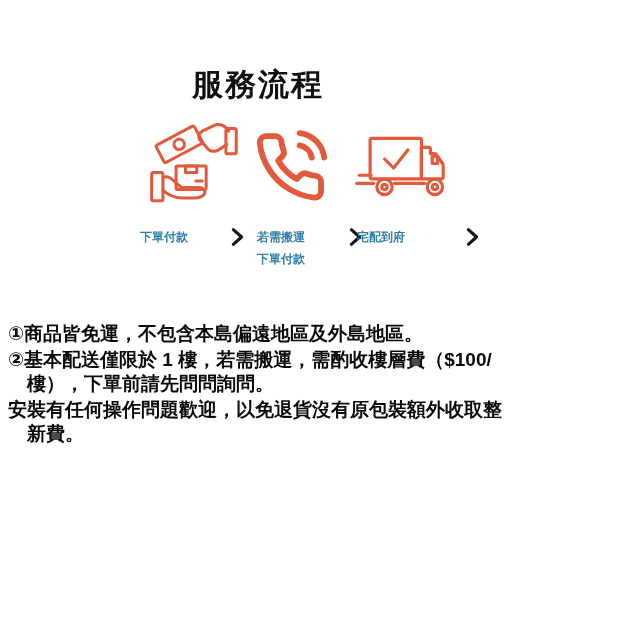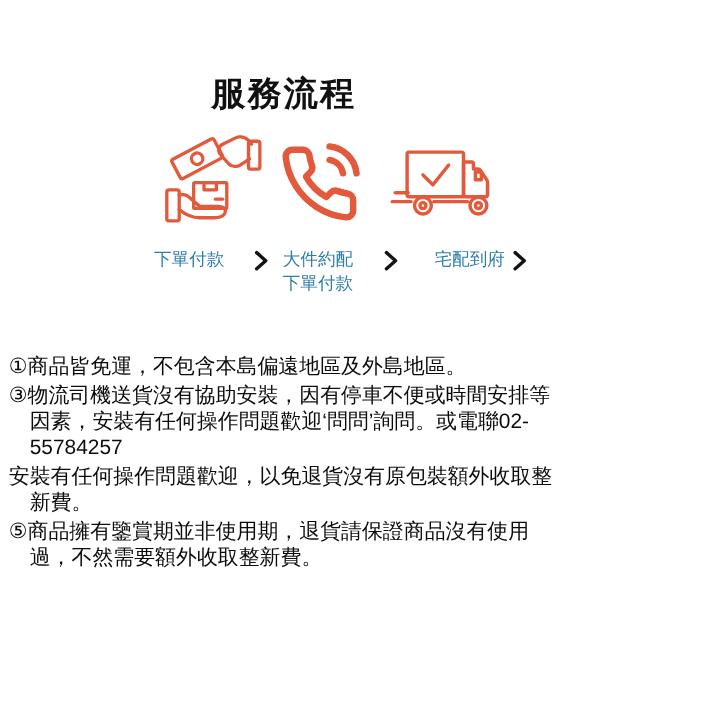--- a/index.html
+++ b/index.html
@@ -12,34 +12,34 @@
     padding-top:64px; text-align:center;
     font-size:31px; font-weight:700; color:#111; letter-spacing:2px;
   }
   .flow { position:relative; height:180px; margin-top:8px; }
   .icon { position:absolute; }
   .icon svg { display:block; width:100%; height:100%; }
   .icon-payment { left:146px; top:4px;  width:94px;  height:96px; }
   .icon-phone   { left:252px; top:16px; width:78px;  height:74px; }
   .icon-truck   { left:354px; top:18px; width:106px; height:72px; }
   .step {
-    position:absolute; font-size:16px; font-weight:400;
+    position:absolute; font-size:12px; font-weight:700;
     color:#2E7EA6; line-height:22px; white-space:nowrap;
   }
   .step-1 { left:140px; top:112px; }
   .step-2 { left:257px; top:112px; }
-  .step-3 { left:395px; top:112px; }
+  .step-3 { left:357px; top:112px; }
   .arrow { position:absolute; width:22px; height:22px; }
   .arrow svg { display:block; width:100%; height:100%; }
   .arrow-1 { left:226px; top:112px; }
   .arrow-2 { left:344px; top:112px; }
   .arrow-3 { left:461px; top:112px; }
   .notes {
     margin:28px 8px 0 8px; font-size:19px; line-height:24px;
-    font-weight:400; color:#0b0b0b;
+    font-weight:700; color:#0b0b0b;
   }
   .note { padding-left:19px; text-indent:-19px; margin-bottom:2px; }
 </style>
 </head>
 <body>
 
 <div class="page">
 
   <div class="title">服務流程</div>
 
@@ -89,21 +89,21 @@
       <span>下單付款</span>
     </div>
 
     <div class="arrow arrow-1">
       <svg viewBox="0 0 24 24" fill="none" stroke="#141414" stroke-width="3.4" stroke-linecap="round" stroke-linejoin="round">
           <polyline points="8 4 17 12 8 20"></polyline>
         </svg>
     </div>
 
     <div class="step step-2">
-      <div>大件約配</div>
+      <div>若需搬運</div>
       <div>下單付款</div>
     </div>
 
     <div class="arrow arrow-2">
       <svg viewBox="0 0 24 24" fill="none" stroke="#141414" stroke-width="3.4" stroke-linecap="round" stroke-linejoin="round">
           <polyline points="8 4 17 12 8 20"></polyline>
         </svg>
     </div>
 
     <div class="step step-3">
@@ -113,18 +113,17 @@
     <div class="arrow arrow-3">
       <svg viewBox="0 0 24 24" fill="none" stroke="#141414" stroke-width="3.4" stroke-linecap="round" stroke-linejoin="round">
           <polyline points="8 4 17 12 8 20"></polyline>
         </svg>
     </div>
 
   </div>
 
   <div class="notes">
     <div class="note">①商品皆免運，不包含本島偏遠地區及外島地區。</div>
-    <div class="note">③物流司機送貨沒有協助安裝，因有停車不便或時間安排等因素，安裝有任何操作問題歡迎‘問問’詢問。或電聯02-55784257</div>
+    <div class="note">②基本配送僅限於 1 樓，若需搬運，需酌收樓層費（$100/樓），下單前請先問問詢問。</div>
     <div class="note">安裝有任何操作問題歡迎，以免退貨沒有原包裝額外收取整新費。</div>
-    <div class="note">⑤商品擁有鑒賞期並非使用期，退貨請保證商品沒有使用過，不然需要額外收取整新費。</div>
   </div>
 
 </div>
 
 </body></html>

